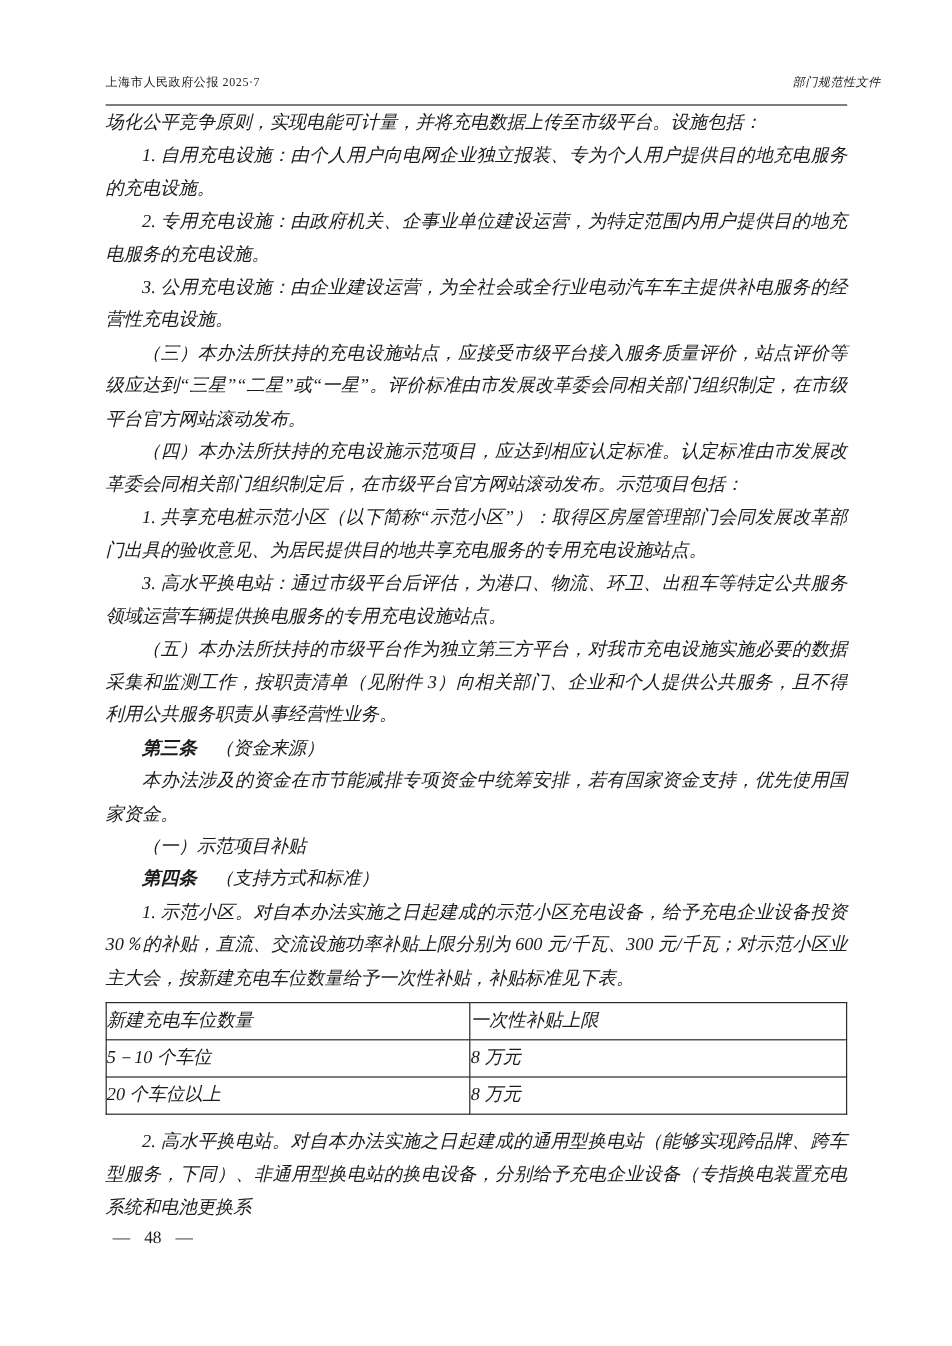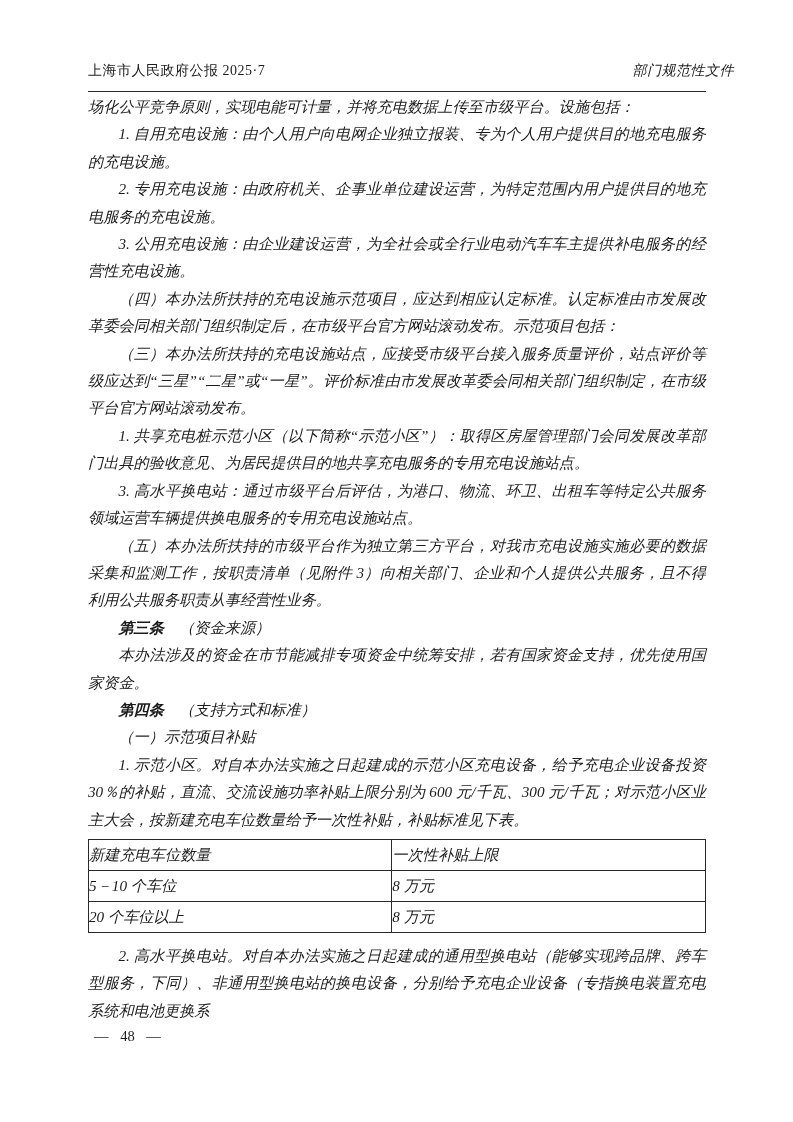--- a/index.html
+++ b/index.html
@@ -15,21 +15,21 @@
     box-sizing: border-box;
     padding: 62px 87px 0 88px;
     font-family: "Liberation Serif", "DejaVu Serif", serif;
     color: #1b1b1b;
     overflow: hidden;
   }
   .header {
     display: flex;
     justify-content: space-between;
     align-items: baseline;
-    font-size: 14px;
+    font-size: 10px;
     letter-spacing: 0.5px;
     padding-bottom: 11px;
     border-bottom: 1px solid #2a2a2a;
   }
   .header-right { margin-right: -28px; font-style: italic; }
   .body-text {
     margin-top: 1px;
     font-size: 15.2px;
     line-height: 27.4px;
     text-align: justify;
@@ -70,33 +70,33 @@
   <div class="header">
     <span class="header-left">上海市人民政府公报 2025·7</span>
     <span class="header-right">部门规范性文件</span>
   </div>
 
   <div class="body-text">
     <p class="para">场化公平竞争原则，实现电能可计量，并将充电数据上传至市级平台。设施包括：</p>
     <p class="para indent">1. 自用充电设施：由个人用户向电网企业独立报装、专为个人用户提供目的地充电服务的充电设施。</p>
     <p class="para indent">2. 专用充电设施：由政府机关、企事业单位建设运营，为特定范围内用户提供目的地充电服务的充电设施。</p>
     <p class="para indent">3. 公用充电设施：由企业建设运营，为全社会或全行业电动汽车车主提供补电服务的经营性充电设施。</p>
+    <p class="para indent">（三）本办法所扶持的充电设施站点，应接受市级平台接入服务质量评价，站点评价等级应达到“三星”“二星”或“一星”。评价标准由市发展改革委会同相关部门组织制定，在市级平台官方网站滚动发布。</p>
     <p class="para indent">（四）本办法所扶持的充电设施示范项目，应达到相应认定标准。认定标准由市发展改革委会同相关部门组织制定后，在市级平台官方网站滚动发布。示范项目包括：</p>
-    <p class="para indent">（三）本办法所扶持的充电设施站点，应接受市级平台接入服务质量评价，站点评价等级应达到“三星”“二星”或“一星”。评价标准由市发展改革委会同相关部门组织制定，在市级平台官方网站滚动发布。</p>
     <p class="para indent">1. 共享充电桩示范小区（以下简称“示范小区”）：取得区房屋管理部门会同发展改革部门出具的验收意见、为居民提供目的地共享充电服务的专用充电设施站点。</p>
     <p class="para indent">3. 高水平换电站：通过市级平台后评估，为港口、物流、环卫、出租车等特定公共服务领域运营车辆提供换电服务的专用充电设施站点。</p>
     <p class="para indent">（五）本办法所扶持的市级平台作为独立第三方平台，对我市充电设施实施必要的数据采集和监测工作，按职责清单（见附件 3）向相关部门、企业和个人提供公共服务，且不得利用公共服务职责从事经营性业务。</p>
 
     <p class="para indent"><span class="article-label">第三条</span><span>（资金来源）</span></p>
 
     <p class="para indent">本办法涉及的资金在市节能减排专项资金中统筹安排，若有国家资金支持，优先使用国家资金。</p>
 
+    <p class="para indent">（一）示范项目补贴</p>
+
     <p class="para indent"><span class="article-label">第四条</span><span>（支持方式和标准）</span></p>
-
-    <p class="para indent">（一）示范项目补贴</p>
     <p class="para indent">1. 示范小区。对自本办法实施之日起建成的示范小区充电设备，给予充电企业设备投资 30％的补贴，直流、交流设施功率补贴上限分别为 600 元/千瓦、300 元/千瓦；对示范小区业主大会，按新建充电车位数量给予一次性补贴，补贴标准见下表。</p>
 
     <table class="subsidy-table">
       <thead>
         <tr>
           <th class="col-left">新建充电车位数量</th>
           <th>一次性补贴上限</th>
         </tr>
       </thead>
       <tbody>

